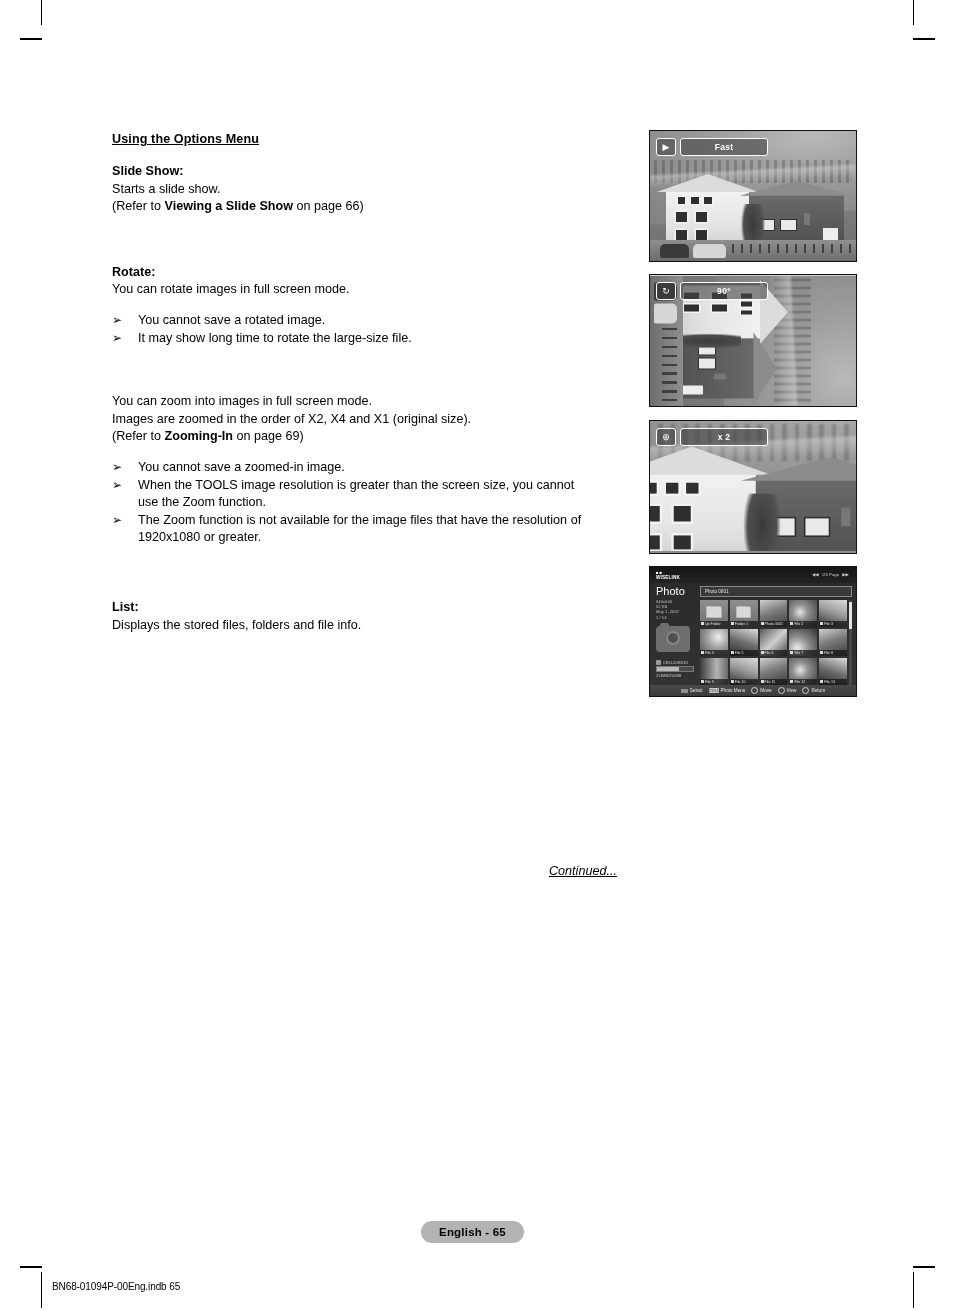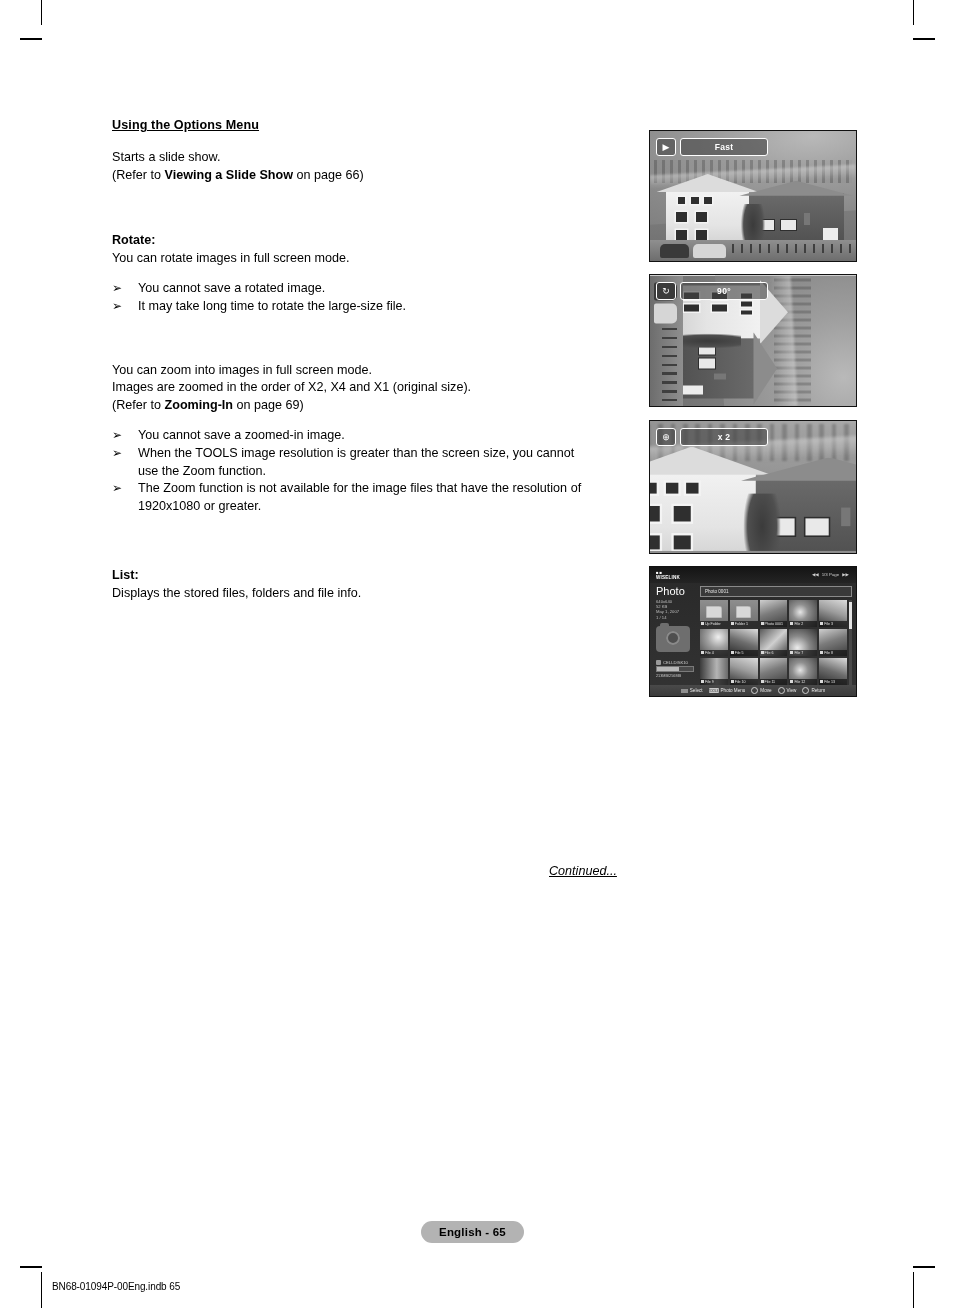--- a/index.html
+++ b/index.html
@@ -33,21 +33,21 @@
   .crop-h.tr { left: 913px; top: 38px;  width: 22px; }
   .crop-h.bl { left: 20px;  top: 1266px; width: 22px; }
   .crop-h.br { left: 913px; top: 1266px; width: 22px; }
   .crop-v.bl { left: 41px;  top: 1272px; height: 36px; }
   .crop-v.br { left: 913px; top: 1272px; height: 36px; }
 
   
   .text-col {
     position: absolute;
     left: 112px;
-    top: 118px;
+    top: 132px;
     width: 525px;
   }
   .sec-title {
     font-size: 12.6px;
     font-weight: bold;
     text-decoration: underline;
     letter-spacing: 0.1px;
     margin: 0 0 17px 0;
   }
   .block { margin: 0 0 0 0; }
@@ -605,41 +605,42 @@
 <div class="crop-h bl"></div>
 <div class="crop-h br"></div>
 <div class="crop-v bl"></div>
 <div class="crop-v br"></div>
 
 <div class="text-col">
 
   <div class="sec-title">Using the Options Menu</div>
 
   <div class="block">
+    <p class="lbl">Slide Show:</p>
     <p class="ln">Starts a slide show.</p>
     <p class="ln"><span>(Refer to </span><b>Viewing a Slide Show</b><span> on page 66)</span></p>
   </div>
 
   <div class="spacer-a"></div>
 
   <div class="block">
     <p class="lbl">Rotate:</p>
     <p class="ln">You can rotate images in full screen mode.</p>
   </div>
 
   <div class="spacer-b"></div>
 
   <div class="bullets">
     <div class="bullet">
       <span class="arw">➢</span>
       <span>You cannot save a rotated image.</span>
     </div>
     <div class="bullet">
       <span class="arw">➢</span>
-      <span>It may take long time to rotate the large-size file.</span>
+      <span>It may show long time to rotate the large-size file.</span>
     </div>
   </div>
 
   <div class="spacer-c"></div>
 
   <div class="block">
     <p class="ln">You can zoom into images in full screen mode.</p>
     <p class="ln">Images are zoomed in the order of X2, X4 and X1 (original size).</p>
     <p class="ln"><span>(Refer to </span><b>Zooming-In</b><span> on page 69)</span></p>
   </div>

